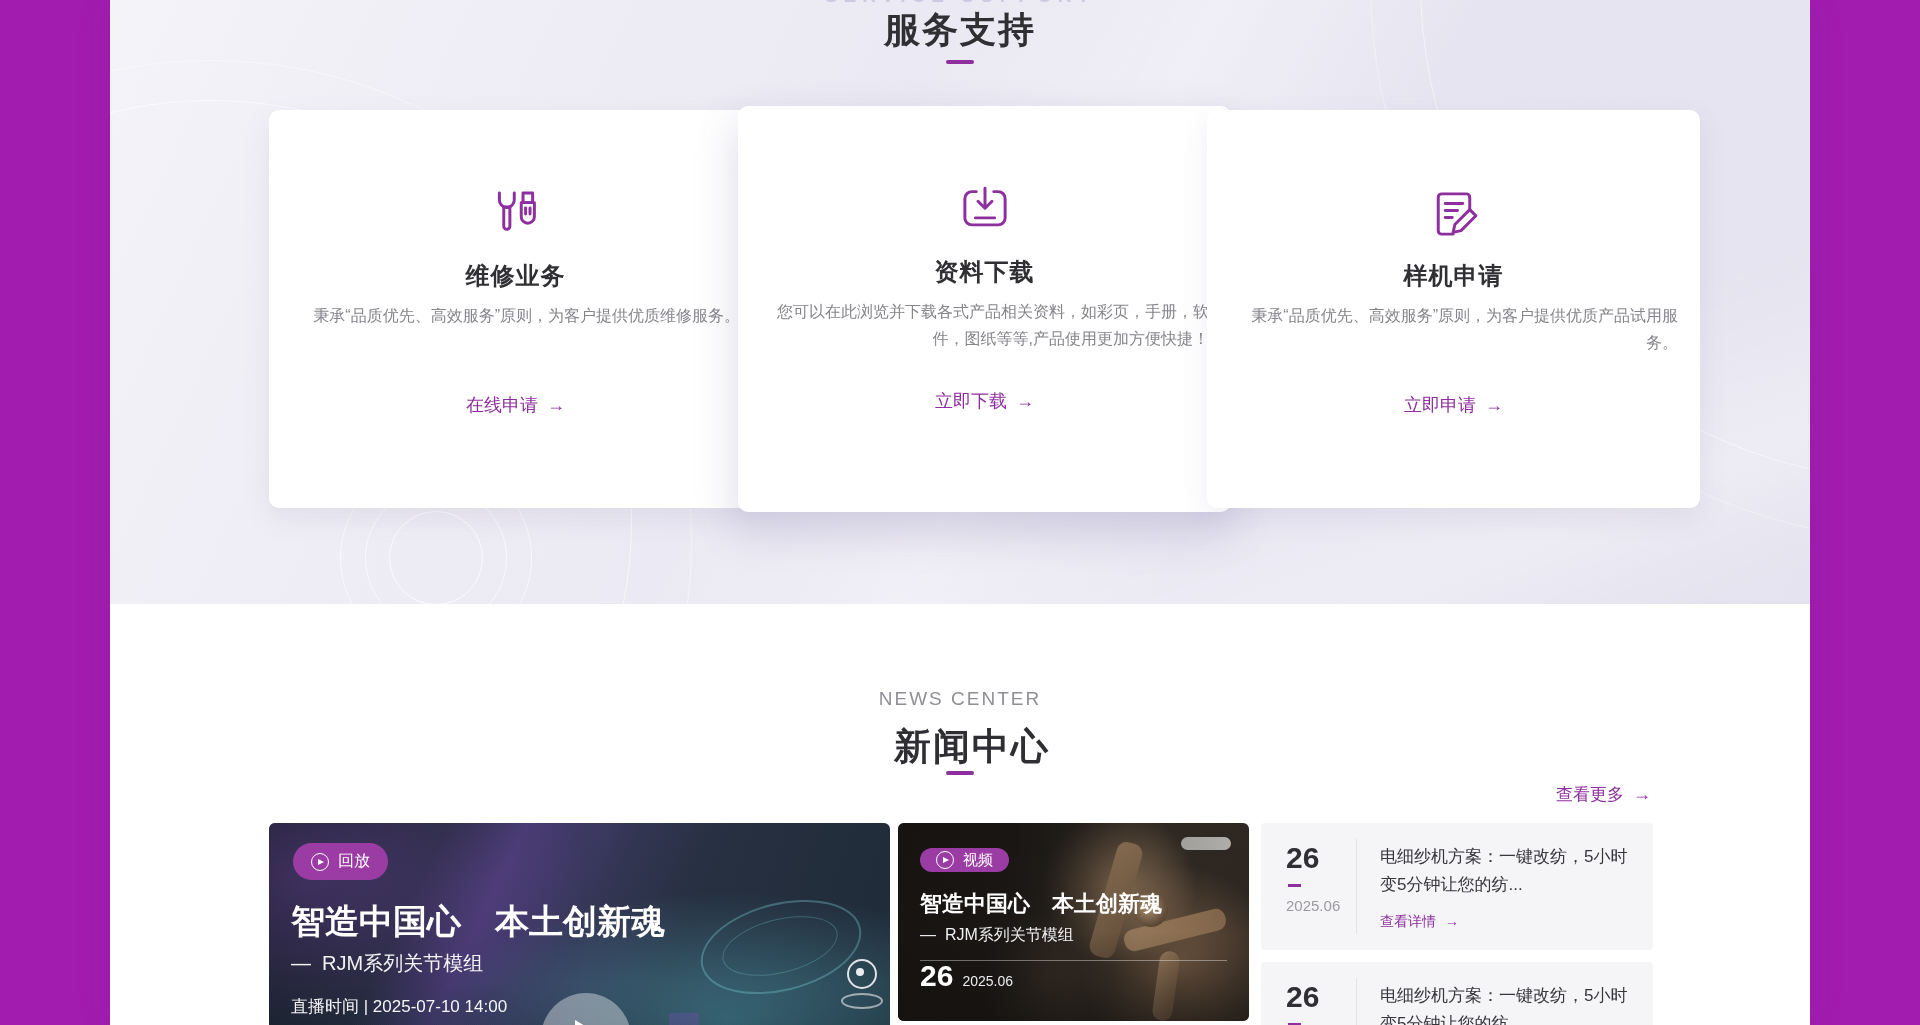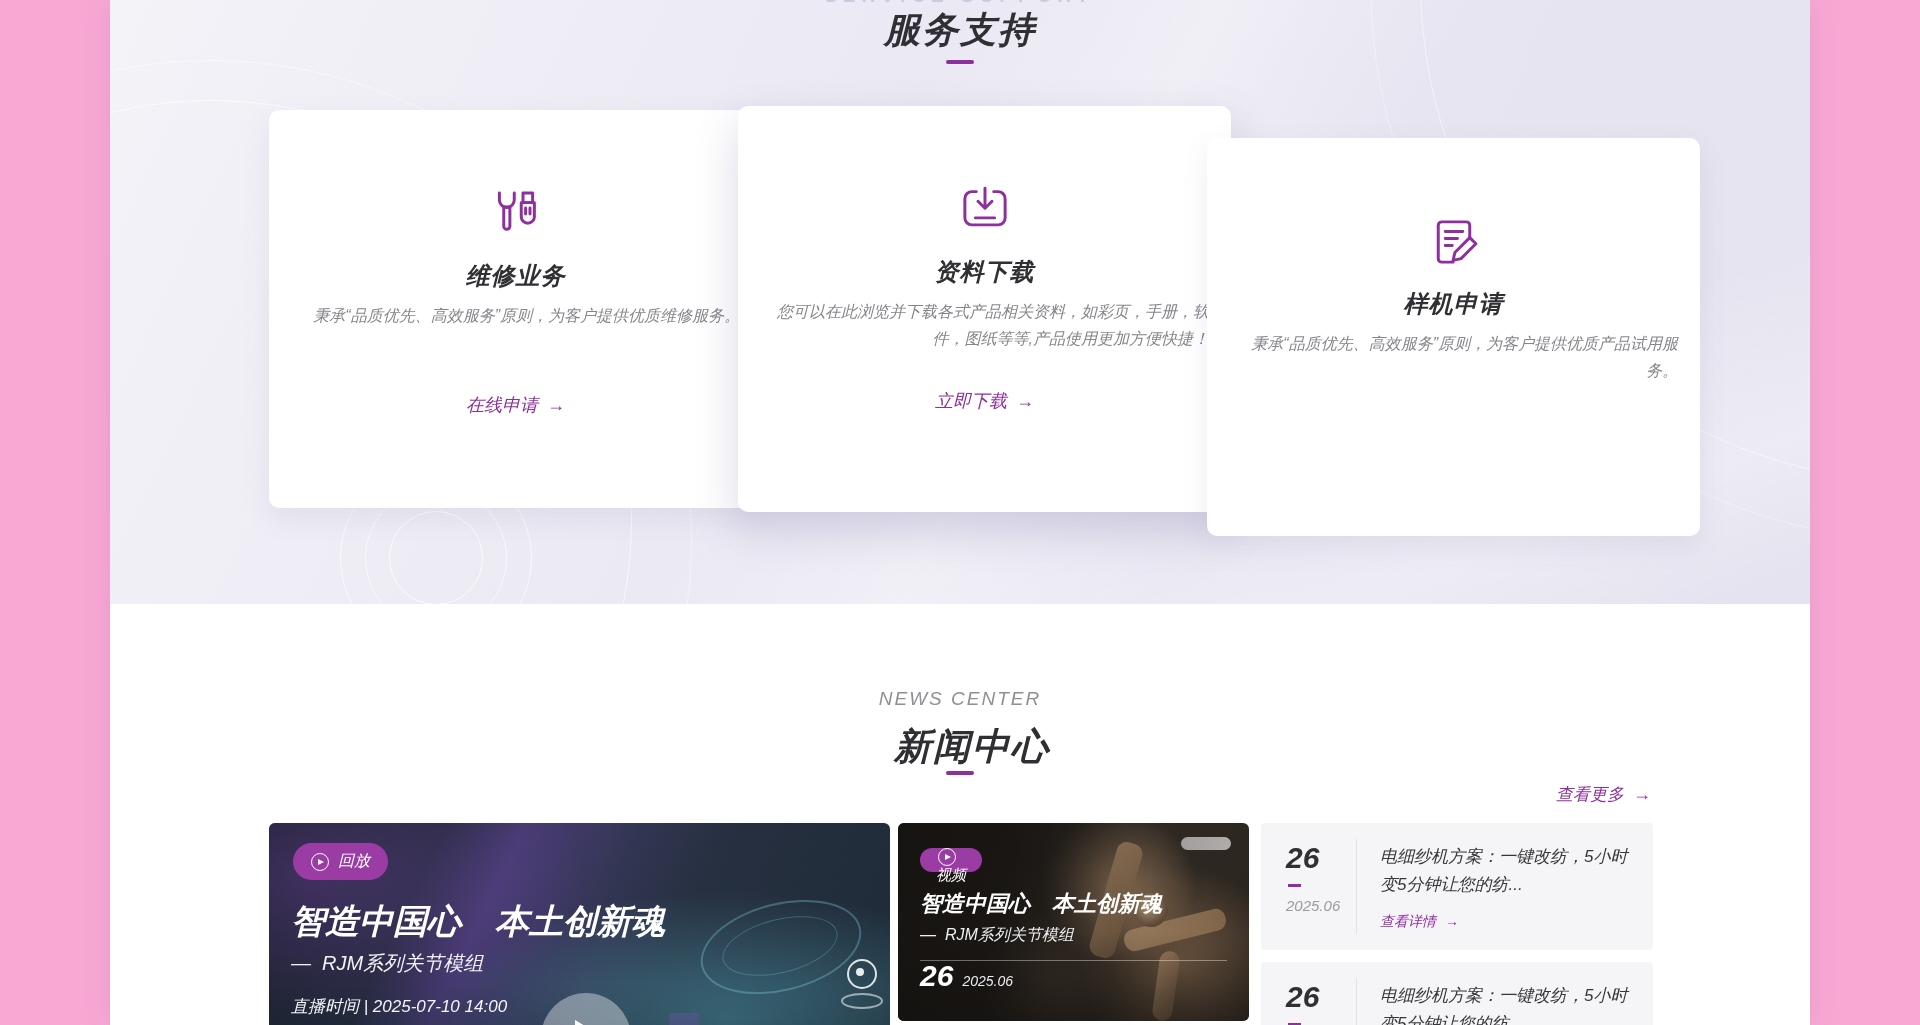--- a/index.html
+++ b/index.html
@@ -1,17 +1,17 @@
 <!DOCTYPE html>
 <html><head>
 <meta charset="utf-8">
 <style>
   html,body{margin:0;padding:0;}
   body{background:#ffffff;font-family:"Liberation Sans","DejaVu Sans",sans-serif;}
-  .page{position:relative;width:1920px;height:1025px;overflow:hidden;background:#f9a8d4;font-style:italic;}
+  .page{position:relative;width:1920px;height:1025px;overflow:hidden;background:#a21caf;}
   .container{position:absolute;left:110px;top:0;width:1700px;height:1025px;background:#fff;
              box-shadow:0 0 34px rgba(60,55,110,0.10);}
 
   
   .services{position:absolute;left:0;top:0;width:1700px;height:604px;overflow:hidden;
             background:linear-gradient(115deg,#f4f3f8 0%,#edebf4 30%,#e7e5f1 62%,#e5e3ef 100%);}
   .ring{position:absolute;border-radius:50%;border:1px solid rgba(255,255,255,0.65);}
   .r1{width:840px;height:840px;left:-320px;top:100px;}
   .r2{width:960px;height:960px;left:-380px;top:60px;border-color:rgba(255,255,255,0.45);}
   .r3{width:190px;height:190px;left:230px;top:462px;}
@@ -27,21 +27,21 @@
   .svc-eyebrow{position:absolute;top:-15px;left:0;width:100%;text-align:center;font-size:19px;
                letter-spacing:6px;color:#cdc9e0;font-weight:700;}
   .svc-title{position:absolute;top:6px;left:0;width:100%;text-align:center;font-size:36px;
              font-weight:700;color:#2f2f34;letter-spacing:2px;}
   .accent-bar{position:absolute;left:50%;margin-left:-14px;width:28px;height:4px;border-radius:2px;background:#8e2f9e;}
   .bar-svc{top:60px;}
   .svc-card{position:absolute;width:493px;background:#ffffff;border-radius:10px;
             box-shadow:0 10px 28px rgba(100,92,150,0.10);}
   .svc-card.c1{left:159px;top:110px;height:398px;}
   .svc-card.c2{left:628px;top:106px;height:406px;box-shadow:0 18px 44px rgba(100,92,150,0.24);}
-  .svc-card.c3{left:1097px;top:110px;height:398px;margin-top:28px;}
+  .svc-card.c3{left:1097px;top:110px;height:398px;}
   .svc-icon{position:absolute;top:76px;left:50%;margin-left:-28px;width:56px;height:56px;}
   .svc-card-title{position:absolute;top:150px;left:0;width:100%;text-align:center;
                   font-size:24px;font-weight:700;color:#2f2f34;letter-spacing:1px;}
   .svc-desc{position:absolute;top:192px;left:22px;right:22px;text-align:right;
             font-size:16px;line-height:27px;color:#85858c;}
   .svc-link{position:absolute;top:283px;left:0;width:100%;text-align:center;
             font-size:18px;color:#8e2f9e;cursor:pointer;}
   .arrow{margin-left:9px;font-size:18px;}
 
   
@@ -97,21 +97,21 @@
                       radial-gradient(circle at 42% 78%,rgba(142,112,86,0.45),rgba(142,112,86,0) 26%);}
   .arm{position:absolute;border-radius:10px;background:linear-gradient(100deg,#c9a279,#8d6e50);}
   .a1{left:205px;top:18px;width:26px;height:118px;transform:rotate(16deg);}
   .a2{left:225px;top:96px;width:104px;height:22px;transform:rotate(-14deg);}
   .a3{left:258px;top:128px;width:20px;height:70px;transform:rotate(8deg);opacity:.85;}
   .joint{position:absolute;left:236px;top:70px;width:34px;height:34px;border-radius:50%;
          background:radial-gradient(circle at 40% 40%,#e0bd92,#6e563f 70%);}
   .capsule{position:absolute;right:18px;top:14px;width:50px;height:13px;border-radius:7px;background:rgba(226,224,221,0.85);}
   .vx-shade{background:linear-gradient(100deg,rgba(18,16,14,0.78) 30%,rgba(18,16,14,0.25) 68%,rgba(18,16,14,0.05)),
                        linear-gradient(to top,rgba(18,16,14,0.5),rgba(18,16,14,0) 45%);}
-  .video-card .badge{left:22px;top:25px;height:24px;border-radius:18px;font-size:15px;padding:0 16px;flex-direction:column;}
+  .video-card .badge{left:22px;top:25px;height:24px;border-radius:18px;font-size:15px;padding:0 16px;}
   .video-title{position:absolute;left:22px;top:66px;font-size:22px;font-weight:700;color:#fff;white-space:pre;}
   .video-sub{position:absolute;left:22px;top:102px;font-size:16px;color:#f0f0f3;white-space:pre;}
   .video-divider{position:absolute;left:22px;right:22px;top:137px;height:1px;background:rgba(255,255,255,0.38);}
   .video-date{position:absolute;left:22px;top:136px;color:#fff;}
   .video-day{font-size:30px;font-weight:700;}
   .video-month{font-size:14px;margin-left:9px;color:#ececf0;}
 
   
   .news-item{position:absolute;left:1151px;width:392px;height:127px;background:#f5f5f8;border-radius:4px;cursor:pointer;}
   .ni1{top:219px;} .ni2{top:358px;}
@@ -175,20 +175,21 @@
       <div class="svc-card c3">
         <span class="svc-icon">
           <svg viewBox="0 0 64 64" width="56" height="56" fill="none" stroke="#8e2f9e" stroke-width="3.4" stroke-linecap="round" stroke-linejoin="round">
             <path d="M50 28 V13 a4 4 0 0 0 -4 -4 H18 a4 4 0 0 0 -4 4 v38 a4 4 0 0 0 4 4 h13"></path>
             <path d="M22 20 h20 M22 28 h14 M22 36 h8"></path>
             <path d="M50 27 l7 7 L40 51 l-9 2 2 -9 z"></path>
           </svg>
         </span>
         <div class="svc-card-title">样机申请</div>
         <div class="svc-desc">秉承“品质优先、高效服务”原则，为客户提供优质产品试用服务。</div>
+        <div class="svc-link"><span>立即申请</span><span class="arrow">→</span></div>
       </div>
     </section>
 
     <section class="news">
       <div class="news-eyebrow">NEWS CENTER</div>
       <h2 class="news-title" style="margin:12px">新闻中心</h2>
       <div class="accent-bar bar-news"></div>
       <div class="more-link"><span>查看更多</span><span class="arrow">→</span></div>
 
       <div class="featured">

